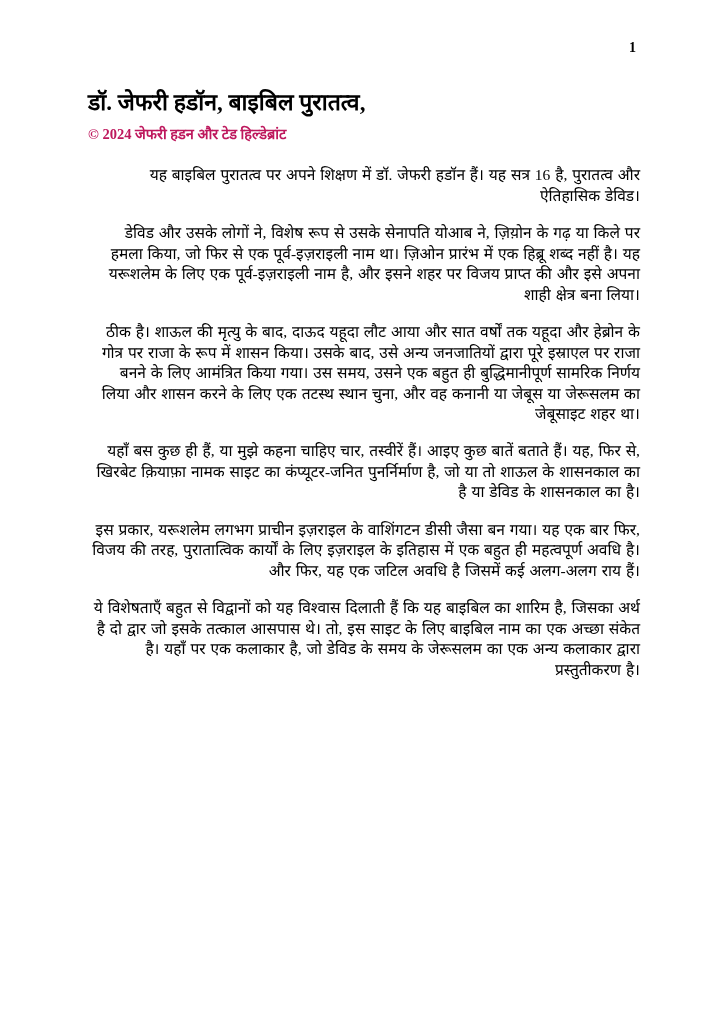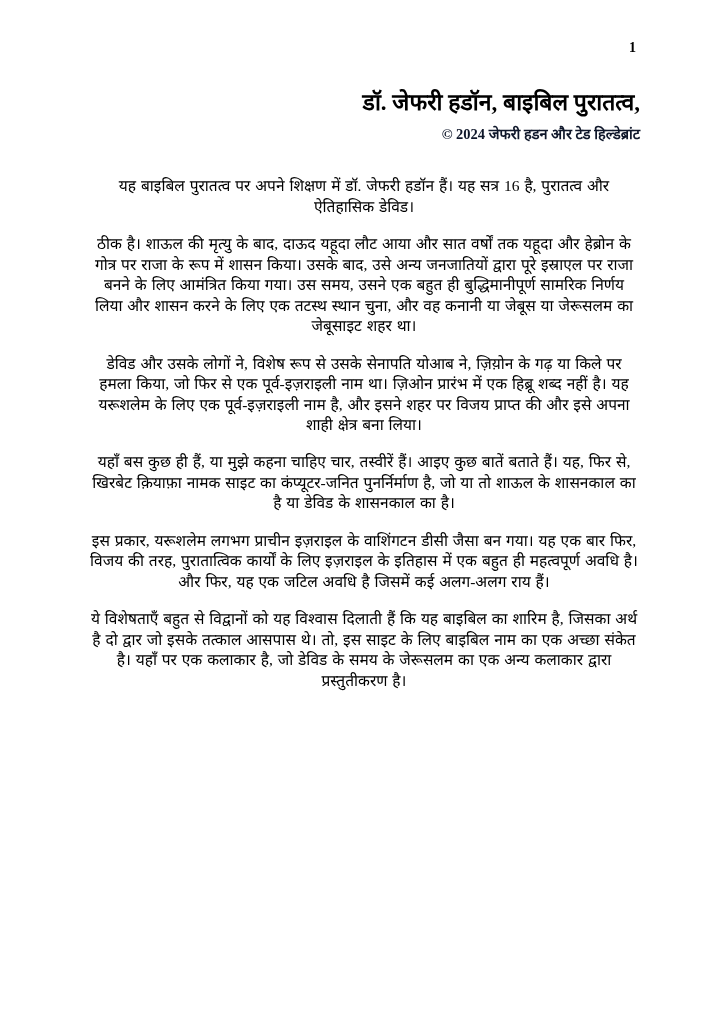--- a/index.html
+++ b/index.html
@@ -24,61 +24,61 @@
     font-weight: bold;
     color: #000000;
   }
   .content {
     position: absolute;
     top: 88px;
     left: 88px;
     right: 84px;
   }
   .title-block {
-    text-align: right;
-    margin-bottom: 33px;
+    text-align: left;
+    margin-bottom: 22px;
   }
   .title-line {
     font-size: 23px;
     font-weight: bold;
     line-height: 1.28;
     color: #000000;
   }
   .copyright-line {
     font-size: 14.5px;
     font-weight: bold;
     margin-top: 6px;
-    color: #0f172a;
+    color: #be185d;
   }
   .body-text p {
     font-size: 15.5px;
     line-height: 1.32;
     margin-bottom: 17px;
-    text-align: center;
+    text-align: right;
     color: #000000;
     word-spacing: 1px;
   }
 </style>
 </head>
 <body>
 
 <div class="page">
 
   <div class="page-number">1</div>
 
   <div class="content">
 
     <div class="title-block">
       <div class="title-line">डॉ. जेफरी हडॉन, बाइबिल पुरातत्व,</div>
       <div class="copyright-line">© 2024 जेफरी हडन और टेड हिल्डेब्रांट</div>
     </div>
 
     <div class="body-text">
       <p>यह बाइबिल पुरातत्व पर अपने शिक्षण में डॉ. जेफरी हडॉन हैं। यह सत्र 16 है, पुरातत्व और ऐतिहासिक डेविड।</p>
+      <p>डेविड और उसके लोगों ने, विशेष रूप से उसके सेनापति योआब ने, ज़िय़ोन के गढ़ या किले पर हमला किया, जो फिर से एक पूर्व-इज़राइली नाम था। ज़िओन प्रारंभ में एक हिब्रू शब्द नहीं है। यह यरूशलेम के लिए एक पूर्व-इज़राइली नाम है, और इसने शहर पर विजय प्राप्त की और इसे अपना शाही क्षेत्र बना लिया।</p>
       <p>ठीक है। शाऊल की मृत्यु के बाद, दाऊद यहूदा लौट आया और सात वर्षों तक यहूदा और हेब्रोन के गोत्र पर राजा के रूप में शासन किया। उसके बाद, उसे अन्य जनजातियों द्वारा पूरे इस्राएल पर राजा बनने के लिए आमंत्रित किया गया। उस समय, उसने एक बहुत ही बुद्धिमानीपूर्ण सामरिक निर्णय लिया और शासन करने के लिए एक तटस्थ स्थान चुना, और वह कनानी या जेबूस या जेरूसलम का जेबूसाइट शहर था।</p>
-      <p>डेविड और उसके लोगों ने, विशेष रूप से उसके सेनापति योआब ने, ज़िय़ोन के गढ़ या किले पर हमला किया, जो फिर से एक पूर्व-इज़राइली नाम था। ज़िओन प्रारंभ में एक हिब्रू शब्द नहीं है। यह यरूशलेम के लिए एक पूर्व-इज़राइली नाम है, और इसने शहर पर विजय प्राप्त की और इसे अपना शाही क्षेत्र बना लिया।</p>
       <p>यहाँ बस कुछ ही हैं, या मुझे कहना चाहिए चार, तस्वीरें हैं। आइए कुछ बातें बताते हैं। यह, फिर से, खिरबेट क़ियाफ़ा नामक साइट का कंप्यूटर-जनित पुनर्निर्माण है, जो या तो शाऊल के शासनकाल का है या डेविड के शासनकाल का है।</p>
       <p>इस प्रकार, यरूशलेम लगभग प्राचीन इज़राइल के वाशिंगटन डीसी जैसा बन गया। यह एक बार फिर, विजय की तरह, पुरातात्विक कार्यों के लिए इज़राइल के इतिहास में एक बहुत ही महत्वपूर्ण अवधि है। और फिर, यह एक जटिल अवधि है जिसमें कई अलग-अलग राय हैं।</p>
       <p>ये विशेषताएँ बहुत से विद्वानों को यह विश्वास दिलाती हैं कि यह बाइबिल का शारिम है, जिसका अर्थ है दो द्वार जो इसके तत्काल आसपास थे। तो, इस साइट के लिए बाइबिल नाम का एक अच्छा संकेत है। यहाँ पर एक कलाकार है, जो डेविड के समय के जेरूसलम का एक अन्य कलाकार द्वारा प्रस्तुतीकरण है।</p>
     </div>
 
   </div>
 </div>
 
 </body></html>

